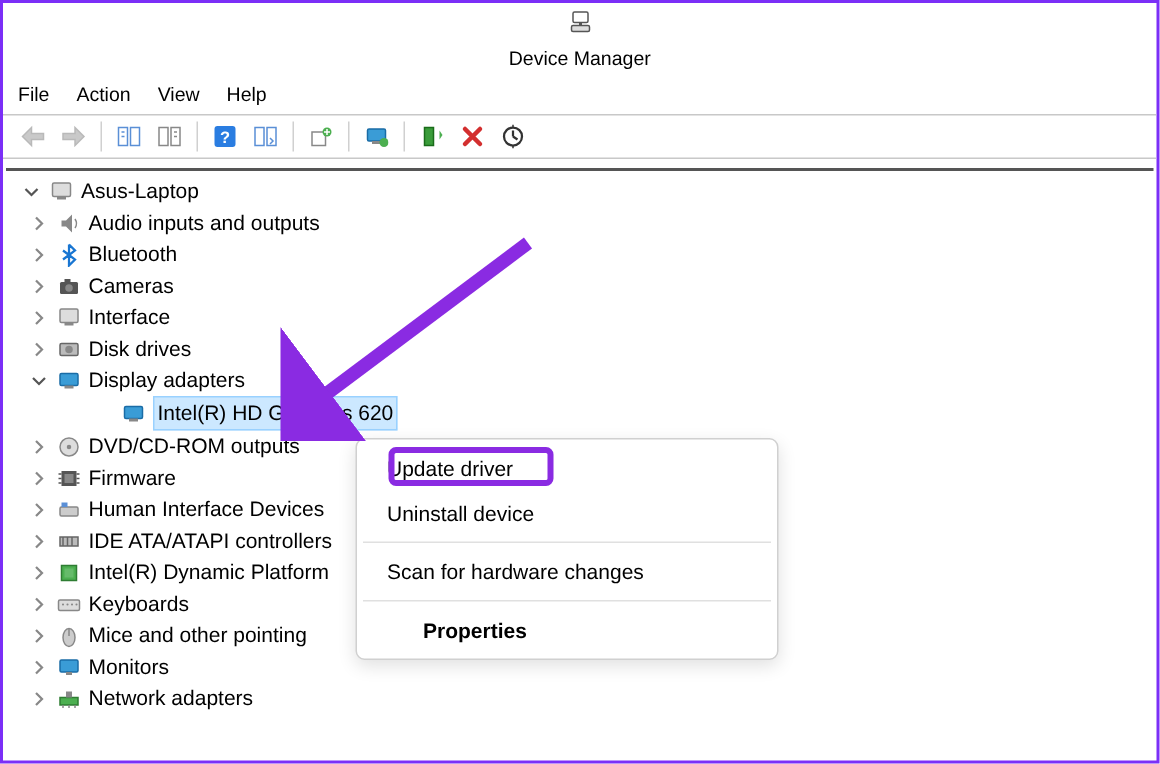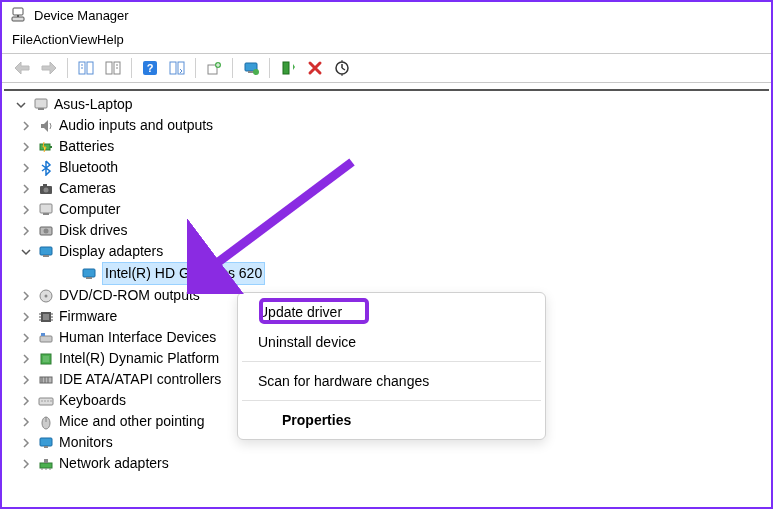--- a/index.html
+++ b/index.html
@@ -12,26 +12,28 @@
     overflow: hidden;
     border: 2px solid #7b2ff7;
     position: relative;
   }
   
   .titlebar {
     display: flex;
     align-items: center;
     padding: 5px 8px;
     gap: 8px;
+    flex-direction: column;
   }
   .titlebar .sysicon svg { width: 16px; height: 16px; display:block;}
   .titlebar .title { font-size: 13px; }
   
   .menubar {
     display: flex;
+    gap: 18px;
     padding: 4px 10px 6px 10px;
     font-size: 13px;
   }
   .menubar span { cursor: default; }
   
   .toolbar {
     display: flex;
     align-items: center;
     border-top: 1px solid #c8c8c8;
     border-bottom: 1px solid #c8c8c8;
@@ -91,21 +93,21 @@
     background: #cce8ff;
     border: 1px solid #99d1ff;
     padding: 0 2px;
     border-radius: 0;
   }
   
   .ctxmenu {
     position: absolute;
     left: 235px;
     top: 290px;
-    width: 309px;
+    width: 282px;
     background: #fff;
     border: 1px solid #d0d0d0;
     border-radius: 6px;
     box-shadow: 0 4px 12px rgba(0,0,0,0.12);
     padding: 4px 0;
     z-index: 50;
     font-size: 14px;
   }
   .ctx-item {
     padding: 7px 20px;
@@ -264,35 +266,20 @@
         </span>
       <span class="devicon">
           <svg viewBox="0 0 16 16">
             <path d="M3 6 L6 6 L10 2 L10 14 L6 10 L3 10 Z" fill="#888"></path>
             <path d="M12 5 Q14 8 12 11" fill="none" stroke="#888"></path>
           </svg>
         </span>
       <span>Audio inputs and outputs</span>
     </div>
 
-    <div class="node indent1">
-      <span class="expander">
-          <svg viewBox="0 0 10 10">
-            <path d="M3 1 L7 5 L3 9" fill="none" stroke="#888" stroke-width="1.5"></path>
-          </svg>
-        </span>
-      <span class="devicon">
-          <svg viewBox="0 0 16 16">
-            <rect x="2" y="5" width="10" height="6" fill="#4caf50" stroke="#2e7d32"></rect>
-            <rect x="12" y="7" width="2" height="2" fill="#2e7d32"></rect>
-            <path d="M6 3 L5 8 L8 8 L6 13" fill="#ffeb3b" stroke="#f9a825"></path>
-          </svg>
-        </span>
-      <span>Batteries</span>
-    </div>
 
     <div class="node indent1">
       <span class="expander">
           <svg viewBox="0 0 10 10">
             <path d="M3 1 L7 5 L3 9" fill="none" stroke="#888" stroke-width="1.5"></path>
           </svg>
         </span>
       <span class="devicon">
           <svg viewBox="0 0 16 16">
             <path d="M8 1 L12 5 L8 8 L12 11 L8 15 L8 1 M4 5 L8 8 M4 11 L8 8" fill="none" stroke="#1976d2" stroke-width="1.5"></path>
@@ -322,21 +309,21 @@
           <svg viewBox="0 0 10 10">
             <path d="M3 1 L7 5 L3 9" fill="none" stroke="#888" stroke-width="1.5"></path>
           </svg>
         </span>
       <span class="devicon">
           <svg viewBox="0 0 16 16">
             <rect x="2" y="2" width="12" height="9" rx="1" fill="#ddd" stroke="#888"></rect>
             <rect x="5" y="11" width="6" height="2" fill="#888"></rect>
           </svg>
         </span>
-      <span>Computer</span>
+      <span>Interface</span>
     </div>
 
     <div class="node indent1">
       <span class="expander">
           <svg viewBox="0 0 10 10">
             <path d="M3 1 L7 5 L3 9" fill="none" stroke="#888" stroke-width="1.5"></path>
           </svg>
         </span>
       <span class="devicon">
           <svg viewBox="0 0 16 16">
@@ -424,42 +411,42 @@
     </div>
 
     <div class="node indent1">
       <span class="expander">
           <svg viewBox="0 0 10 10">
             <path d="M3 1 L7 5 L3 9" fill="none" stroke="#888" stroke-width="1.5"></path>
           </svg>
         </span>
       <span class="devicon">
           <svg viewBox="0 0 16 16">
-            <rect x="3" y="3" width="10" height="10" fill="#4caf50" stroke="#2e7d32"></rect>
-            <rect x="5" y="5" width="6" height="6" fill="#66bb6a"></rect>
-          </svg>
-        </span>
-      <span>Intel(R) Dynamic Platform</span>
-    </div>
-
-    <div class="node indent1">
-      <span class="expander">
-          <svg viewBox="0 0 10 10">
-            <path d="M3 1 L7 5 L3 9" fill="none" stroke="#888" stroke-width="1.5"></path>
-          </svg>
-        </span>
-      <span class="devicon">
-          <svg viewBox="0 0 16 16">
             <rect x="2" y="5" width="12" height="6" fill="#bbb" stroke="#666"></rect>
             <line x1="4" y1="5" x2="4" y2="11" stroke="#666"></line>
             <line x1="7" y1="5" x2="7" y2="11" stroke="#666"></line>
             <line x1="10" y1="5" x2="10" y2="11" stroke="#666"></line>
           </svg>
         </span>
       <span>IDE ATA/ATAPI controllers</span>
+    </div>
+
+    <div class="node indent1">
+      <span class="expander">
+          <svg viewBox="0 0 10 10">
+            <path d="M3 1 L7 5 L3 9" fill="none" stroke="#888" stroke-width="1.5"></path>
+          </svg>
+        </span>
+      <span class="devicon">
+          <svg viewBox="0 0 16 16">
+            <rect x="3" y="3" width="10" height="10" fill="#4caf50" stroke="#2e7d32"></rect>
+            <rect x="5" y="5" width="6" height="6" fill="#66bb6a"></rect>
+          </svg>
+        </span>
+      <span>Intel(R) Dynamic Platform</span>
     </div>
 
     <div class="node indent1">
       <span class="expander">
           <svg viewBox="0 0 10 10">
             <path d="M3 1 L7 5 L3 9" fill="none" stroke="#888" stroke-width="1.5"></path>
           </svg>
         </span>
       <span class="devicon">
           <svg viewBox="0 0 16 16">

